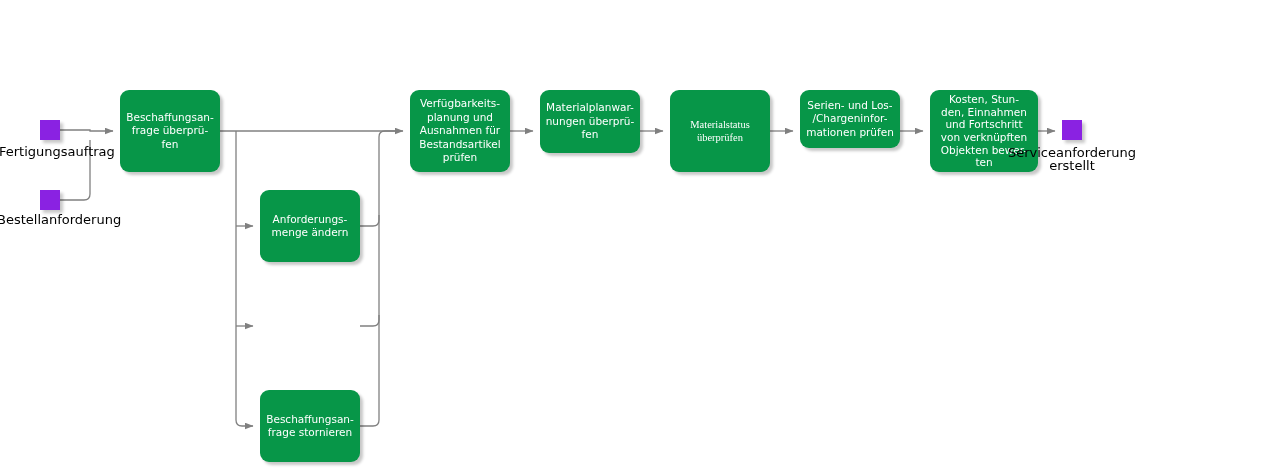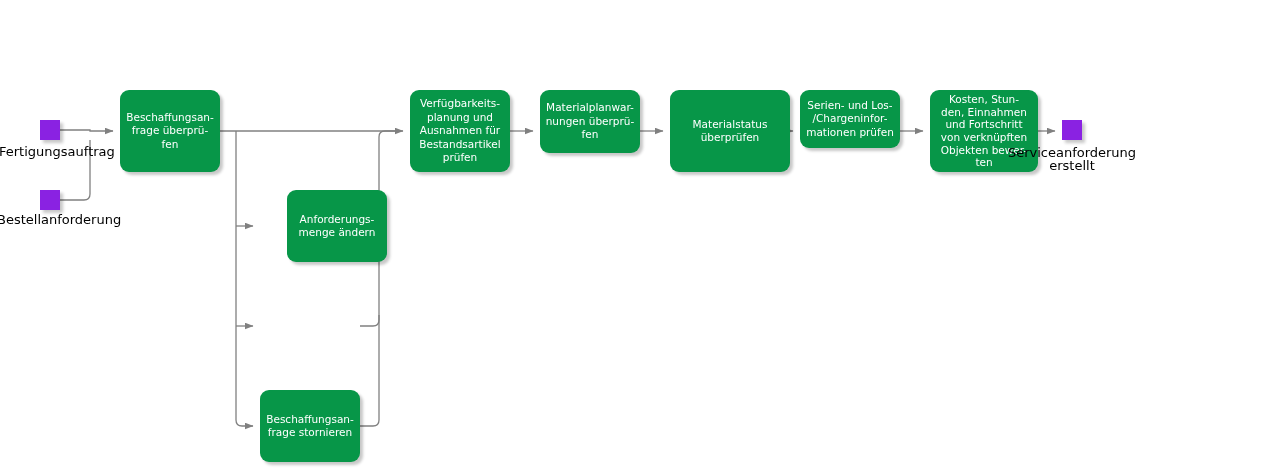--- a/index.html
+++ b/index.html
@@ -109,35 +109,35 @@
   <div class="node" style="left:410px;top:90px;width:100px;height:82px;">Verfügbarkeits-
 planung und
 Ausnahmen für
 Bestandsartikel
 prüfen</div>
 
   <div class="node" style="left:540px;top:90px;width:100px;height:63px;">Materialplanwar-
 nungen überprü-
 fen</div>
 
-  <div class="node" style="left:670px;top:90px;width:120px;height:82px;">Materialstatus
+  <div class="node" style="left:670px;top:90px;width:100px;height:82px;font-family:Liberation Serif, serif;">Materialstatus
 überprüfen</div>
 
   <div class="node" style="left:800px;top:90px;width:100px;height:58px;">Serien- und Los-
 /Chargeninfor-
 mationen prüfen</div>
 
   <div class="node" style="left:930px;top:90px;width:108px;height:82px;line-height:12.6px;">Kosten, Stun-
 den, Einnahmen
 und Fortschritt
 von verknüpften
 Objekten bewer-
 ten</div>
 
-  <div class="node" style="left:260px;top:190px;width:100px;height:72px;margin-left:27px;">Anforderungs-
+  <div class="node" style="left:260px;top:190px;width:100px;height:72px;">Anforderungs-
 menge ändern</div>
 
 
   <div class="node" style="left:260px;top:390px;width:100px;height:72px;">Beschaffungsan-
 frage stornieren</div>
 
   <div class="event" style="left:1062px;top:120px;"></div>
   <div class="evlabel" style="left:1002px;top:146px;width:140px;">Serviceanforderung
 erstellt</div>
 

